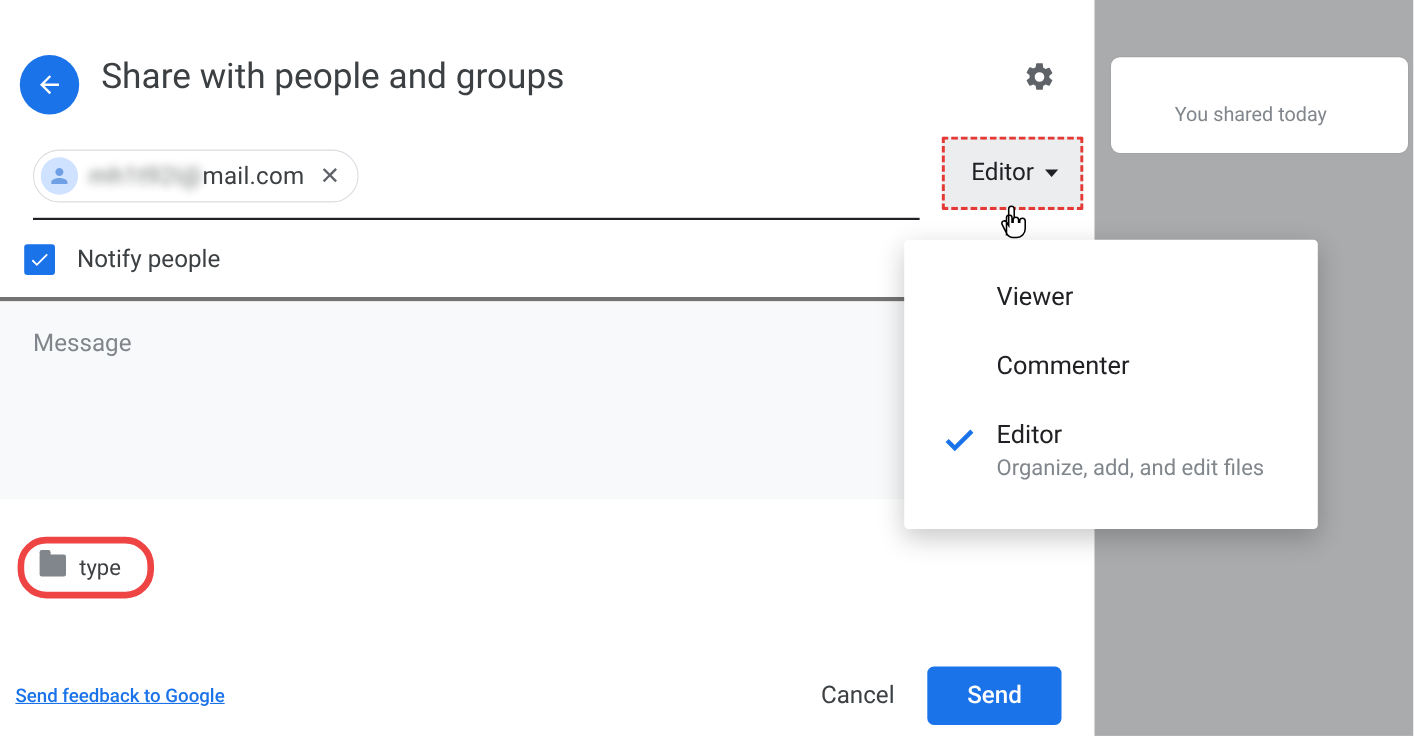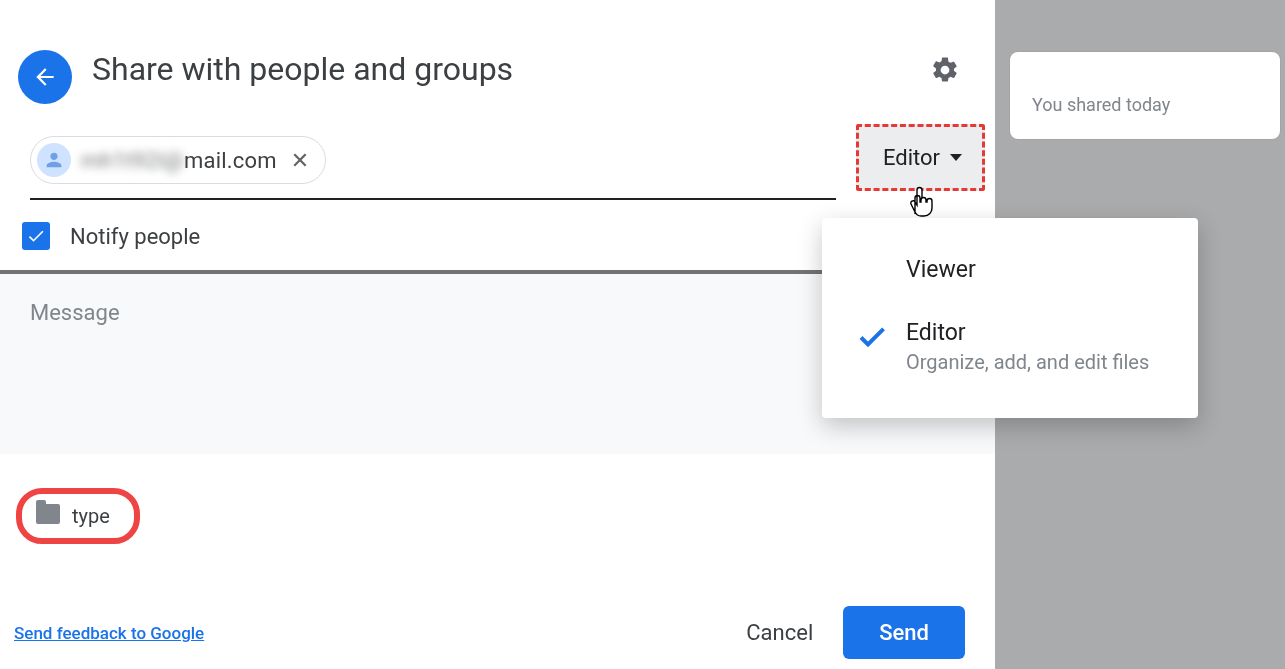--- a/index.html
+++ b/index.html
@@ -44,21 +44,21 @@
     .feedback-link { font-size: 17px; color: #1a73e8; text-decoration: underline; cursor: pointer; font-weight: 500; }
     .spacer { flex: 1; }
     .cancel-btn { font-size: 22px; color: #3c4043; padding: 14px 30px; cursor: pointer; background: none; border: none; }
     .send-btn { font-size: 22px; color: #fff; background: #1a73e8; border: none; padding: 14px 36px; border-radius: 6px; cursor: pointer; font-weight: 500; }
     
     .backdrop { position: absolute; left: 995px; top: 0; width: 290px; height: 669px; background: rgba(32,33,36,.38); }
     .side-card { position: absolute; left: 1010px; top: 52px; width: 270px; background: #fff; border-radius: 8px; padding: 28px 20px 24px 22px; box-shadow: 0 0 0 1px rgba(0,0,0,.04); }
     .side-top { display: flex; align-items: center; gap: 18px; }
     .img-thumb { width: 34px; height: 34px; background: #d93025; border-radius: 4px; display: flex; align-items: center; justify-content: center; }
     .side-filename { font-size: 21px; color: #3c4043; font-weight: 500; }
-    .side-sub { font-size: 18px; color: #80868b; margin-top: 14px; }
+    .side-sub { font-size: 18px; color: #80868b; margin-top: 14px; margin-left: 36px; }
     
     .dropdown { position: absolute; left: 822px; top: 218px; width: 376px; background: #fff; box-shadow: 0 8px 24px rgba(0,0,0,.22); border-radius: 4px; padding: 20px 0 26px 0; z-index: 40; }
     .dd-item { padding: 18px 30px 18px 84px; cursor: pointer; position: relative; }
     .dd-item-label { font-size: 23px; color: #202124; }
     .dd-item-desc { font-size: 20px; color: #80868b; margin-top: 4px; }
     .dd-check { position: absolute; left: 34px; top: 20px; }
   </style>
 </head>
 <body>
 
@@ -131,20 +131,23 @@
 
 <div class="side-card">
   <div class="side-sub">You shared today</div>
 </div>
 
 <div class="dropdown">
   <div class="dd-item">
     <div class="dd-item-label">Viewer</div>
   </div>
   <div class="dd-item">
+    <div class="dd-item-label">Commenter</div>
+  </div>
+  <div class="dd-item">
     <span class="dd-check">
       <svg width="32" height="32" viewBox="0 0 24 24">
           <path fill="#1a73e8" stroke="#1a73e8" stroke-width="1" d="M9 16.17 4.83 12l-1.42 1.41L9 19 21 7l-1.41-1.41z"></path>
         </svg>
     </span>
     <div class="dd-item-label">Editor</div>
     <div class="dd-item-desc">Organize, add, and edit files</div>
   </div>
 </div>
 

